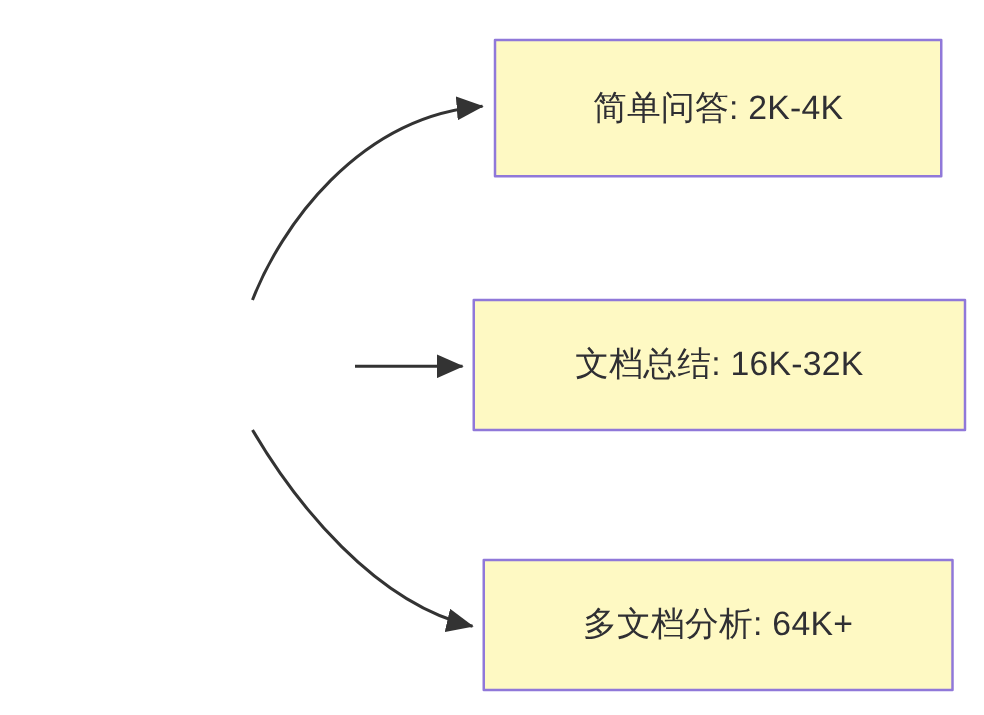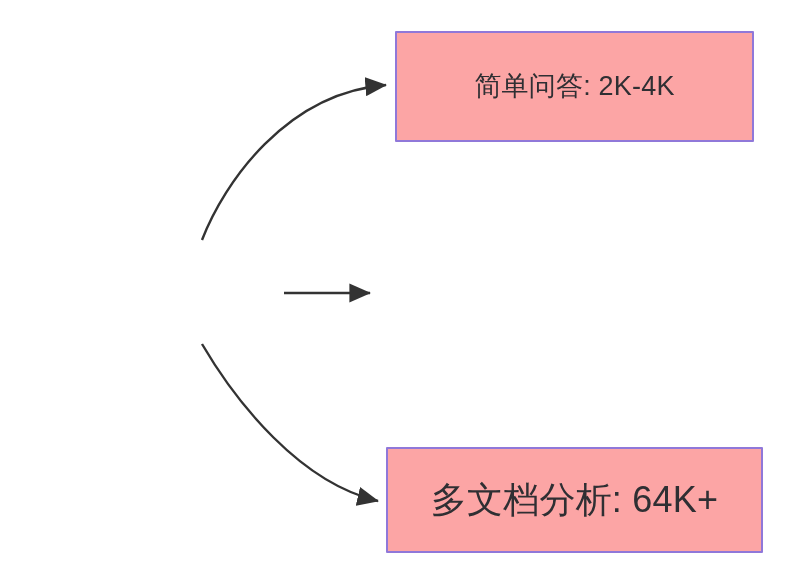--- a/index.html
+++ b/index.html
@@ -20,21 +20,21 @@
   #edges {
     position: absolute;
     left: 0;
     top: 0;
     width: 787px;
     height: 572px;
   }
   .node {
     position: absolute;
     box-sizing: border-box;
-    background: #fca5a5;
+    background: #fef9c3;
     border: 2px solid #9078d9;
     border-radius: 1px;
     display: flex;
     align-items: center;
     justify-content: center;
     color: #2f2f33;
     letter-spacing: 0.2px;
     white-space: nowrap;
   }
   .node-label {
@@ -65,21 +65,21 @@
     width: 395px;
     height: 106px;
     font-size: 27px;
   }
   
   #node-multidoc {
     left: 386px;
     top: 447px;
     width: 377px;
     height: 106px;
-    font-size: 36px;
+    font-size: 27px;
   }
 </style>
 </head>
 <body>
 
 <div id="canvas">
 
   <svg id="edges" viewBox="0 0 787 572" xmlns="http://www.w3.org/2000/svg">
     <defs>
       <marker id="arrowhead" markerWidth="9" markerHeight="8" refX="8.6" refY="4" orient="auto" markerUnits="strokeWidth">
@@ -92,18 +92,21 @@
     <path d="M 284,293 L 370,293" fill="none" stroke="#333333" stroke-width="2.4" marker-end="url(#arrowhead)"></path>
 
     <path d="M 202,344 C 236,402 300,483 378,501" fill="none" stroke="#333333" stroke-width="2.4" marker-end="url(#arrowhead)"></path>
   </svg>
 
 
   <div class="node" id="node-simple">
     <span class="node-label">简单问答: 2K-4K</span>
   </div>
 
+  <div class="node" id="node-summary">
+    <span class="node-label">文档总结: 16K-32K</span>
+  </div>
 
   <div class="node" id="node-multidoc">
     <span class="node-label">多文档分析: 64K+</span>
   </div>
 
 </div>
 
 </body></html>

